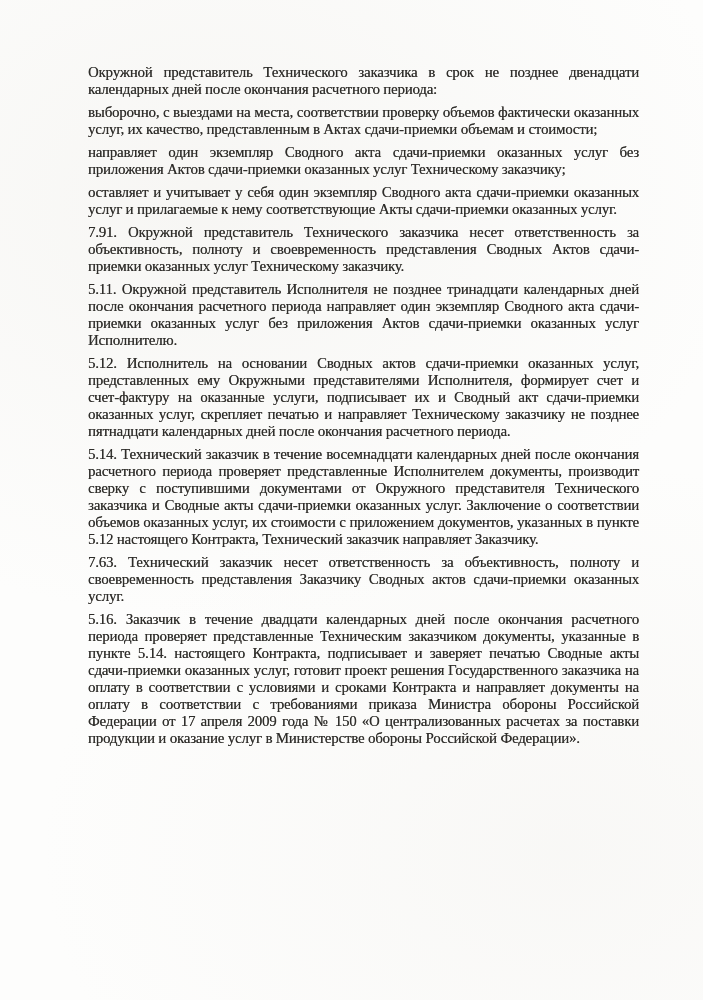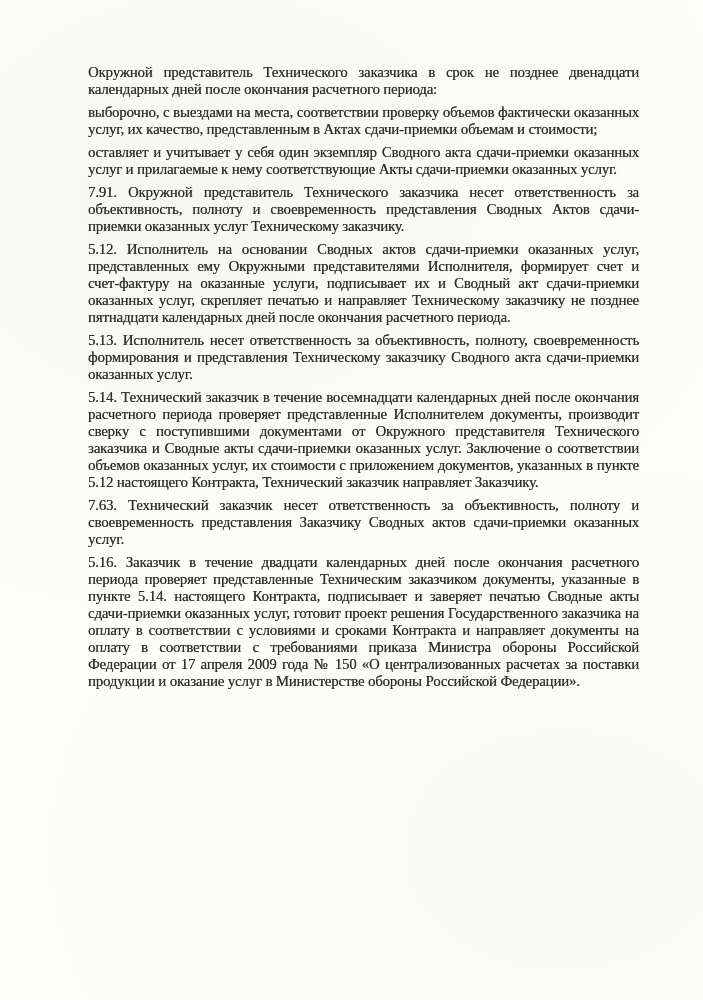--- a/index.html
+++ b/index.html
@@ -45,21 +45,22 @@
     text-shadow: 0.25px 0.25px 0.45px rgba(52, 50, 46, 0.75);
   }
 </style>
 </head>
 <body>
 
 <div class="page">
   <div class="text-block">
     <p>Окружной представитель Технического заказчика в срок не позднее двенадцати календарных дней после окончания расчетного периода:</p>
     <p>выборочно, с выездами на места, соответствии проверку объемов фактически оказанных услуг, их качество, представленным в Актах сдачи-приемки объемам и стоимости;</p>
+    <p>направляет один экземпляр Сводного акта сдачи-приемки оказанных услуг без приложения Актов сдачи-приемки оказанных услуг Техническому заказчику;</p>
     <p>оставляет и учитывает у себя один экземпляр Сводного акта сдачи-приемки оказанных услуг и прилагаемые к нему соответствующие Акты сдачи-приемки оказанных услуг.</p>
     <p>7.91. Окружной представитель Технического заказчика несет ответственность за объективность, полноту и своевременность представления Сводных Актов сдачи-приемки оказанных услуг Техническому заказчику.</p>
+    <p>5.11. Окружной представитель Исполнителя не позднее тринадцати календарных дней после окончания расчетного периода направляет один экземпляр Сводного акта сдачи-приемки оказанных услуг без приложения Актов сдачи-приемки оказанных услуг Исполнителю.</p>
     <p>5.12. Исполнитель на основании Сводных актов сдачи-приемки оказанных услуг, представленных ему Окружными представителями Исполнителя, формирует счет и счет-фактуру на оказанные услуги, подписывает их и Сводный акт сдачи-приемки оказанных услуг, скрепляет печатью и направляет Техническому заказчику не позднее пятнадцати календарных дней после окончания расчетного периода.</p>
-    <p>5.13. Исполнитель несет ответственность за объективность, полноту, своевременность формирования и представления Техническому заказчику Сводного акта сдачи-приемки оказанных услуг.</p>
     <p>5.14. Технический заказчик в течение восемнадцати календарных дней после окончания расчетного периода проверяет представленные Исполнителем документы, производит сверку с поступившими документами от Окружного представителя Технического заказчика и Сводные акты сдачи-приемки оказанных услуг. Заключение о соответствии объемов оказанных услуг, их стоимости с приложением документов, указанных в пункте 5.12 настоящего Контракта, Технический заказчик направляет Заказчику.</p>
     <p>7.63. Технический заказчик несет ответственность за объективность, полноту и своевременность представления Заказчику Сводных актов сдачи-приемки оказанных услуг.</p>
     <p>5.16. Заказчик в течение двадцати календарных дней после окончания расчетного периода проверяет представленные Техническим заказчиком документы, указанные в пункте 5.14. настоящего Контракта, подписывает и заверяет печатью Сводные акты сдачи-приемки оказанных услуг, готовит проект решения Государственного заказчика на оплату в соответствии с условиями и сроками Контракта и направляет документы на оплату в соответствии с требованиями приказа Министра обороны Российской Федерации от 17 апреля 2009 года № 150 «О централизованных расчетах за поставки продукции и оказание услуг в Министерстве обороны Российской Федерации».</p>
   </div>
 </div>
 
 </body></html>

